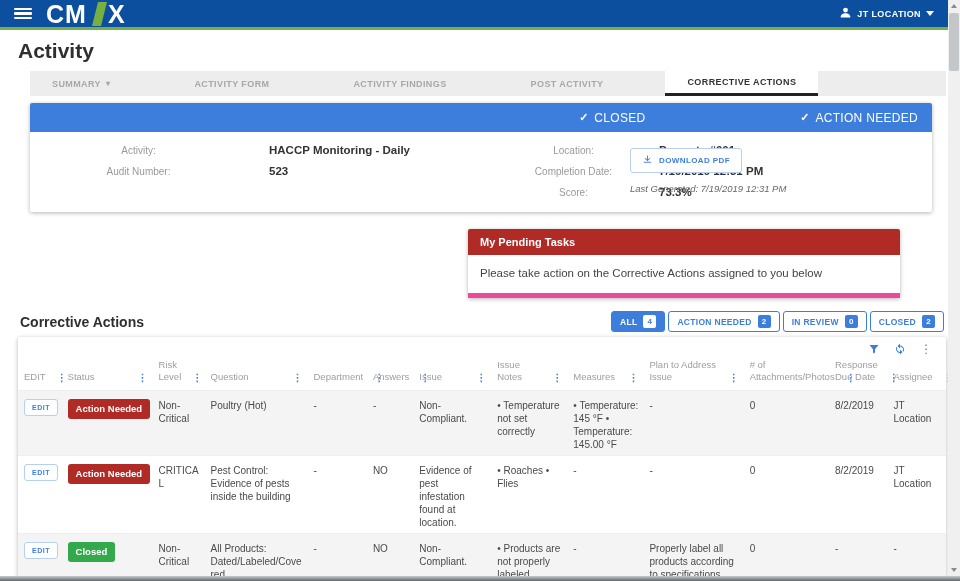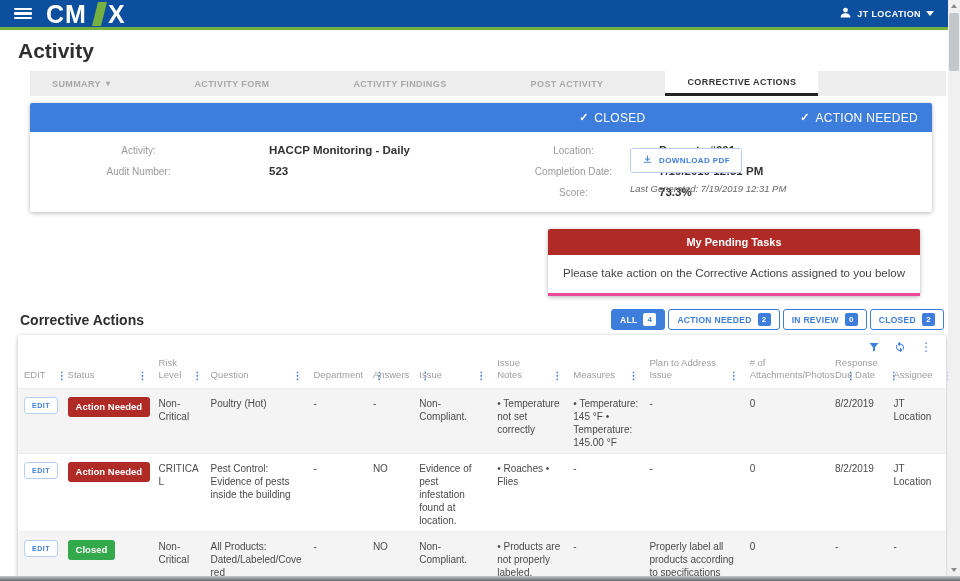--- a/index.html
+++ b/index.html
@@ -38,24 +38,24 @@
   .activity-body { position: relative; padding: 12px 14px 14px; }
   .field-grid { display: grid; grid-template-columns: 225px 255px 135px auto; row-gap: 9px; align-items: start; }
   .f-label { font-size: 10px; color: #9a9a9a; text-align: center; padding-right: 36px; padding-top: 1px; }
   .f-value { font-size: 11.5px; font-weight: bold; color: #333; }
   .side-box { position: absolute; left: 600px; top: 16px; }
   .download-btn { display: inline-flex; align-items: center; gap: 6px; background: #fff;
     border: 1px solid #b9cff2; color: #3d7edd; font-size: 8px; font-weight: bold; letter-spacing: .4px;
     padding: 5px 11px; border-radius: 3px; cursor: pointer; font-family: inherit; }
   .last-generated { font-size: 9.5px; color: #666; margin-top: 10px; font-style: italic; }
   
-  .pending-card { width: 372px; margin: 17px 40px 0 auto; text-align: center; }
+  .pending-card { width: 432px; margin: 17px 60px 0 auto; }
   .pending-header { background: #b02a26; color: #fff; font-size: 11px; font-weight: bold;
     padding: 7px 12px; border-radius: 2px 2px 0 0; }
-  .pending-body { font-size: 11.5px; color: #444; padding: 12px 12px 14px; border-bottom: 3px solid #ec4899; }
+  .pending-body { font-size: 11.5px; color: #444; padding: 12px 12px 14px; border-bottom: 5px solid #ec4899; }
   
   .section-row { display: flex; justify-content: space-between; align-items: center; margin: 13px 16px 0 20px; }
   .section-title { font-size: 14px; font-weight: bold; color: #2f2f2f; }
   .filter-group { display: flex; gap: 3px; }
   .filter-btn { display: inline-flex; align-items: center; gap: 6px; border: 1px solid #3d7edd;
     background: #fff; color: #3d7edd; font-size: 8.5px; font-weight: bold; letter-spacing: .3px;
     padding: 3px 8px; border-radius: 3px; cursor: pointer; font-family: inherit; }
   .filter-btn .count { background: #3d7edd; color: #fff; font-size: 8px; min-width: 13px; height: 13px;
     display: inline-flex; align-items: center; justify-content: center; border-radius: 2px; padding: 0 2px; }
   .filter-btn.active { background: #3d7edd; color: #fff; }

